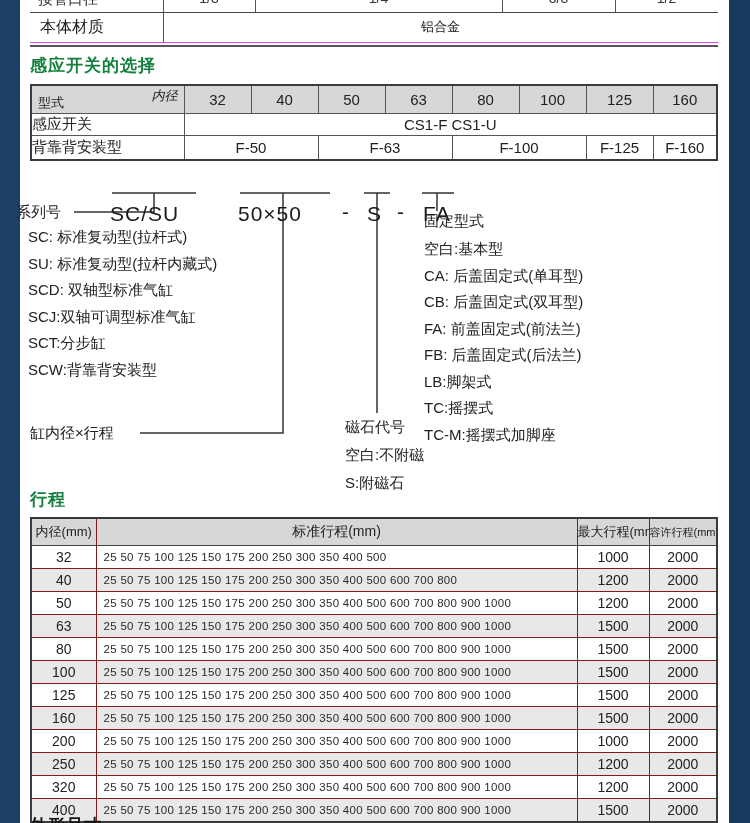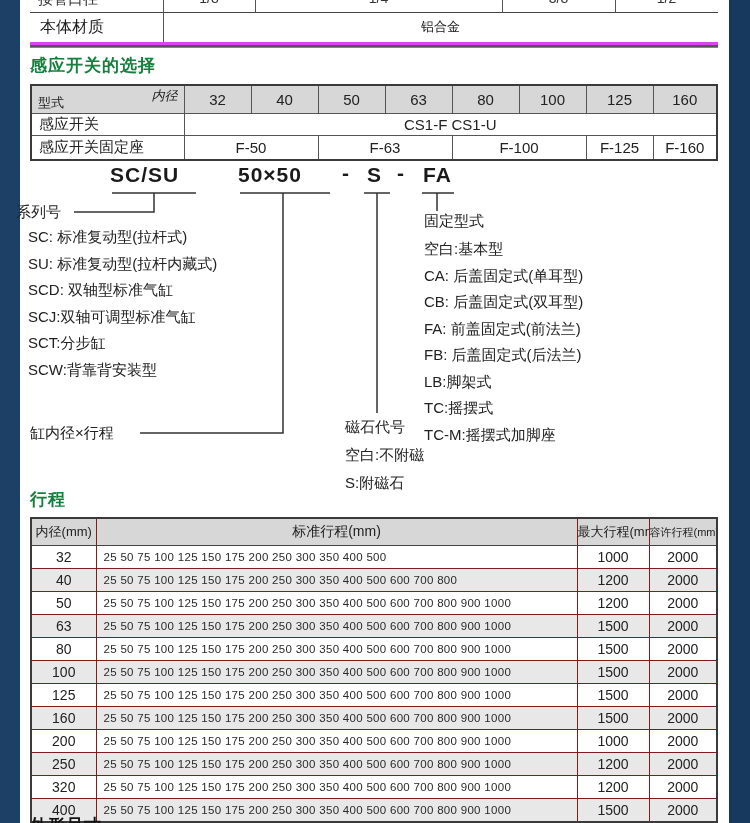--- a/index.html
+++ b/index.html
@@ -10,45 +10,45 @@
   .sidebar{position:absolute; top:0; height:100%; background:#1d4166;}
   .sidebar.left{left:0; width:20px;}
   .sidebar.right{right:0; width:21px; background:#16395d;}
 
   
   .top-table{position:absolute; left:30px; top:0; width:688px; height:48px; overflow:hidden;}
   .pt-row{position:absolute; left:0; top:-15px; height:27px; width:688px; border-bottom:1px solid #444;}
   .pt-cell{position:absolute; top:0; height:27px; line-height:27px; text-align:center; font-size:14px; color:#333;}
   .pt-label{left:8px; text-align:left; font-size:15px;}
   .vdiv{position:absolute; width:1px; background:#555;}
-  .mat-row{position:absolute; left:0; top:12px; height:30px; width:688px; border-bottom:6px solid #d946ef;}
+  .mat-row{position:absolute; left:0; top:12px; height:30px; width:688px; border-bottom:1px solid #d946ef;}
   .mat-label{position:absolute; left:10px; top:0; line-height:30px; font-size:16px; color:#1c1c1c;}
   .mat-value{position:absolute; left:133px; right:0; top:0; line-height:30px; text-align:center; font-size:13px; color:#1c1c1c;}
   .thick-line{position:absolute; left:0; top:45px; width:688px; height:2px; background:#555;}
 
   
   .sec-title{position:absolute; left:30px; font-size:17px; font-weight:bold; color:#15803d; letter-spacing:1px;}
 
   
   table{border-collapse:collapse; table-layout:fixed;}
   .sensor-table{position:absolute; left:30px; top:84px; width:688px; border:2px solid #3a3a3a;}
   .sensor-table td{border:1px solid #555; text-align:center; padding:0; overflow:hidden; white-space:nowrap;}
   .sensor-table tr.hd td{background:#d7d7d7; height:27px; font-size:15px;}
   .sensor-table tr.r2 td{height:21px; font-size:15px;}
   .sensor-table tr.r3 td{height:23px; font-size:15px;}
-  .sensor-table td.lbl{text-align:left; padding-left:7px; font-size:14px; background:#fff;}
+  .sensor-table td.lbl{text-align:left; font-size:14px; background:#fff;}
   .diag{
     position:relative;
     background:linear-gradient(to bottom right,#d7d7d7 calc(50% - 0.8px),#555 calc(50% - 0.8px),#555 calc(50% + 0.8px),#d7d7d7 calc(50% + 0.8px));
   }
   .diag .tr{position:absolute; top:1px; right:6px; font-size:13px;font-style:italic;}
   .diag .bl{position:absolute; bottom:1px; left:6px; font-size:13px;}
 
   
-  .code-part{position:absolute; font-size:21px; font-weight:bold; color:#1a1a1a; letter-spacing:1px; white-space:nowrap;}
+  .code-part{position:absolute; font-size:21px; font-weight:normal; color:#1a1a1a; letter-spacing:1px; white-space:nowrap;margin-top:39px;}
   .ann{position:absolute; font-size:15px; color:#222; white-space:nowrap;}
   .ann-list{position:absolute; font-size:15px; color:#222; white-space:nowrap;}
   .ann-list div{line-height:26.5px;}
   svg.connectors{position:absolute; left:0; top:0; pointer-events:none;}
 
   
   .stroke-table{position:absolute; left:30px; top:517px; width:688px; border:2px solid #3a3a3a;}
   .stroke-table td{border:1px solid #7f1d1d; padding:0; overflow:hidden; white-space:nowrap;}
   .stroke-table tr.hd td{background:#d7d7d7; height:26px; text-align:center; border-bottom:1px solid #444;}
   .stroke-table tr.hd td:nth-child(1){font-size:13px;}
@@ -116,21 +116,21 @@
       <td>80</td>
       <td>100</td>
       <td>125</td>
       <td>160</td>
     </tr>
     <tr class="r2">
       <td class="lbl">感应开关</td>
       <td colspan="8">CS1-F CS1-U</td>
     </tr>
     <tr class="r3">
-      <td class="lbl">感应开关固定座</td>
+      <td class="lbl">背靠背安装型</td>
       <td colspan="2">F-50</td>
       <td colspan="2">F-63</td>
       <td colspan="2">F-100</td>
       <td>F-125</td>
       <td>F-160</td>
     </tr>
   </tbody>
     </table>
 
   <svg class="connectors" width="750" height="500">

